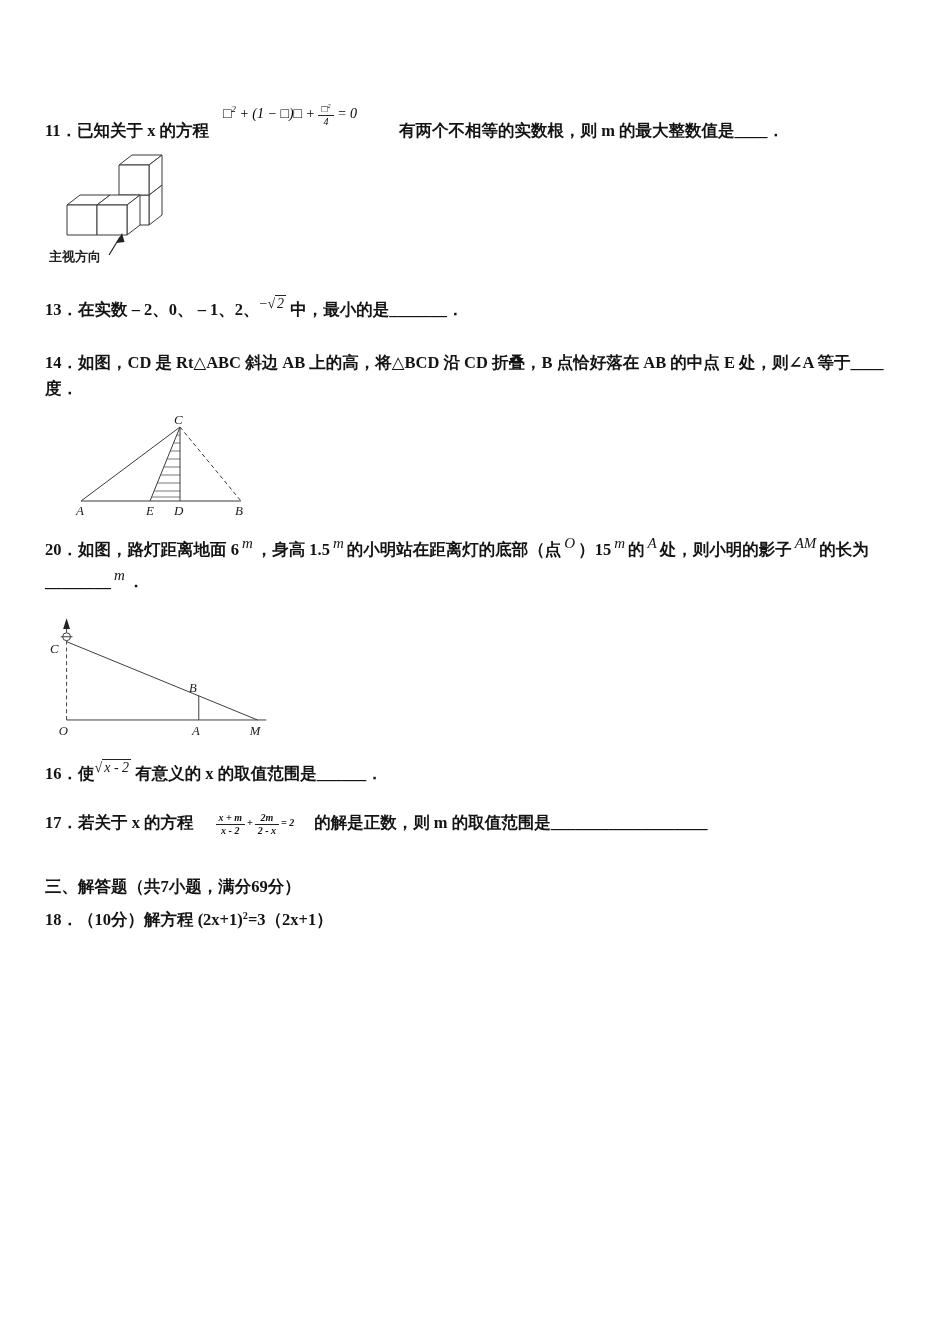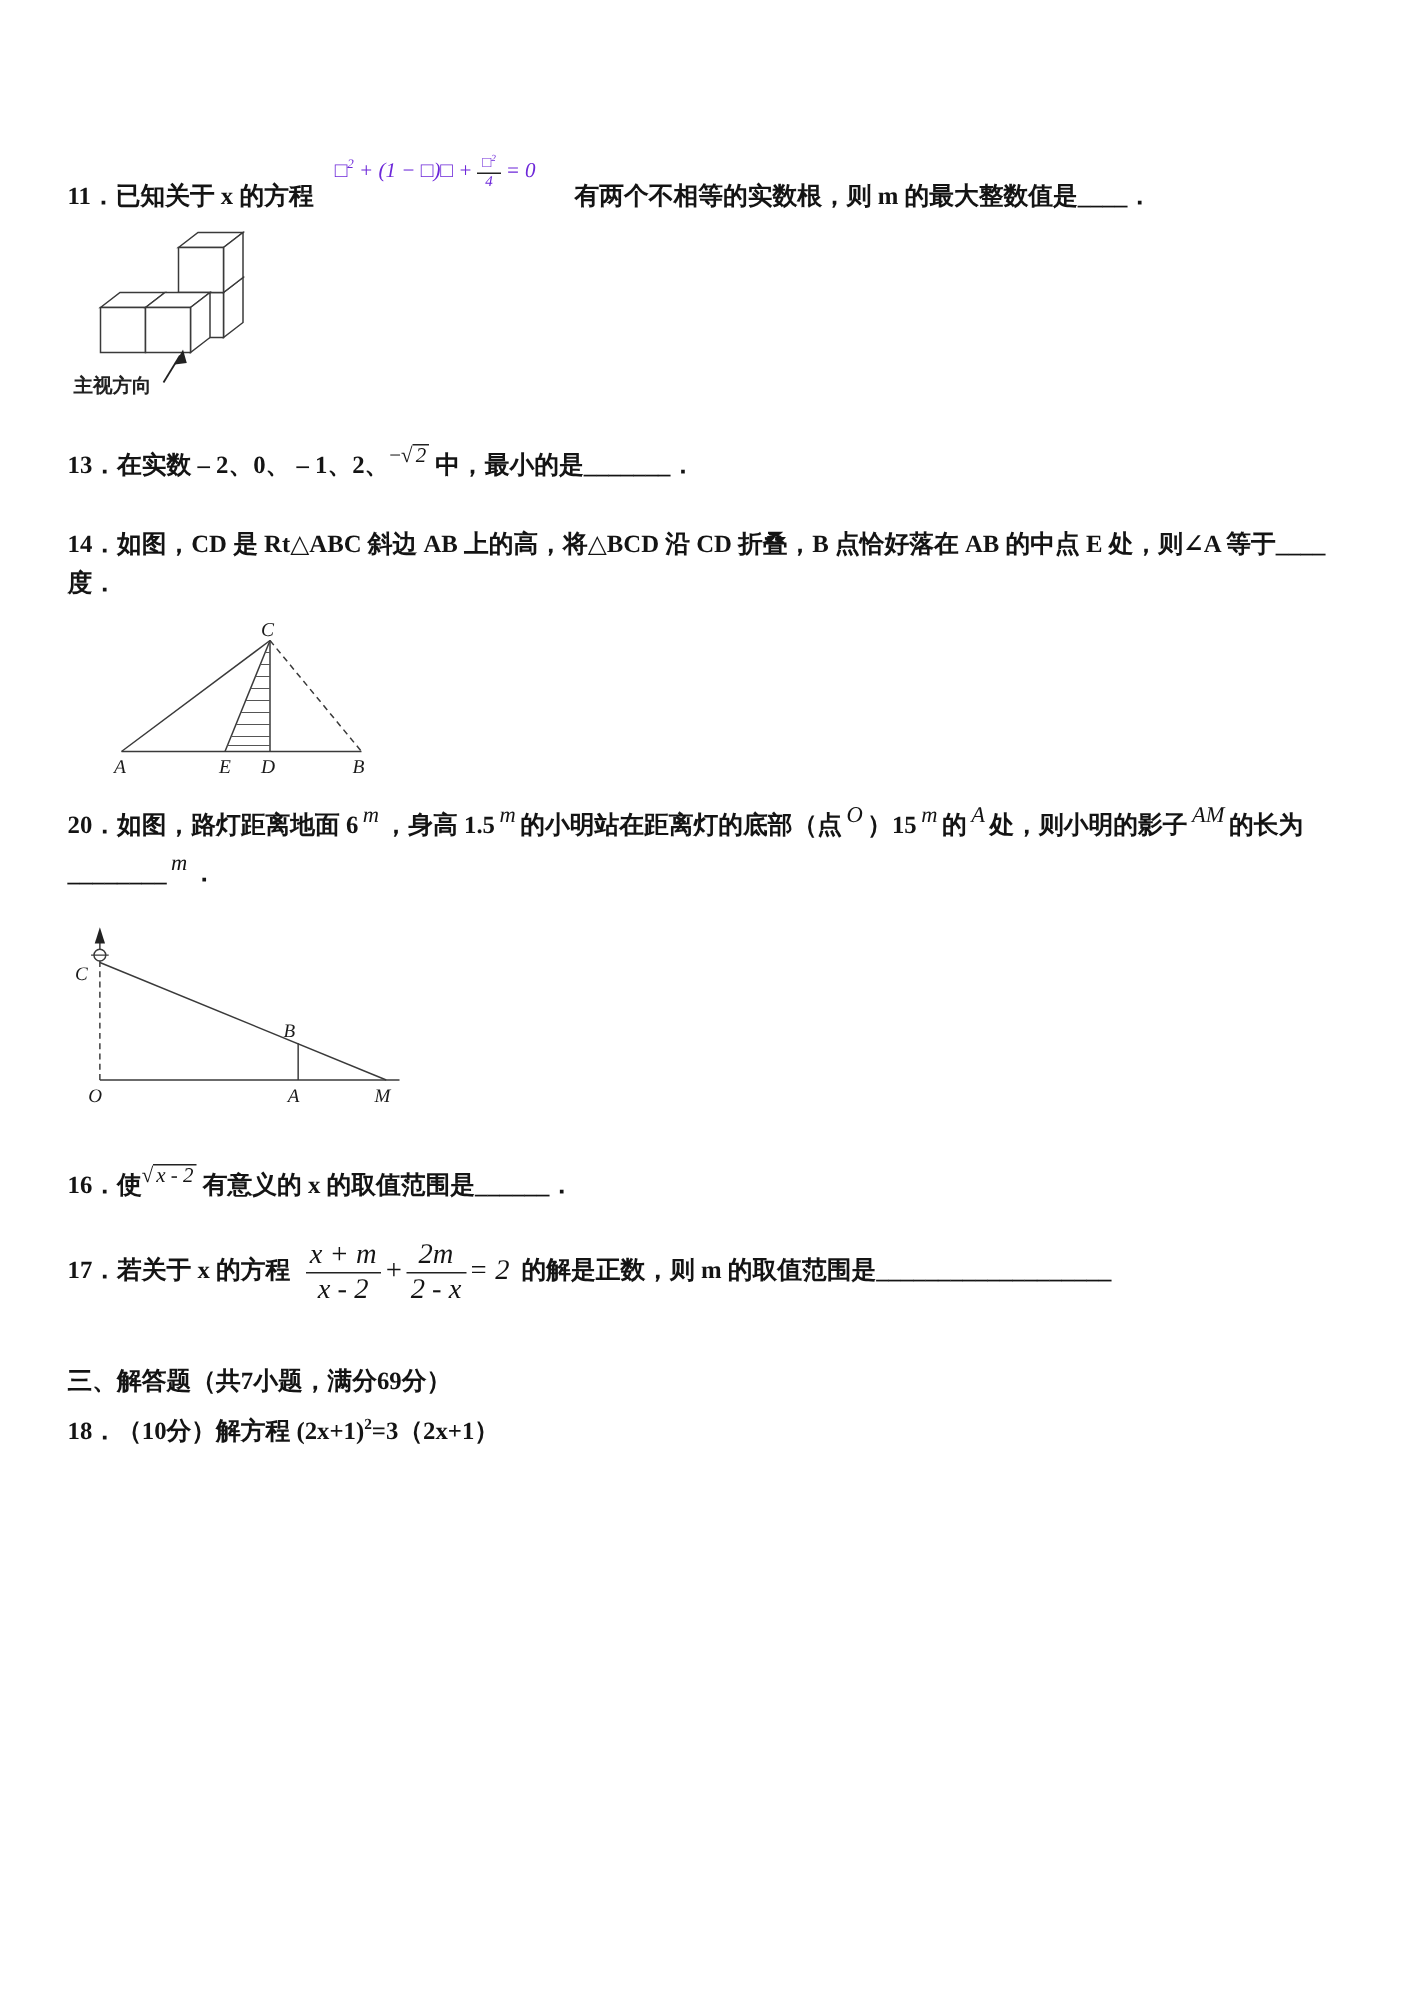--- a/index.html
+++ b/index.html
@@ -9,57 +9,57 @@
     font-family:"Liberation Serif","DejaVu Serif",serif;
     color:#141414;
   }
   .page { position:relative; width:950px; height:1344px; padding:118px 40px 0 45px; background:#fff; }
   .prob { font-size:16.5px; font-weight:600; line-height:1.6; white-space:nowrap; }
   sup { font-size:0.62em; vertical-align:super; }
 
   
   .f11 {
     display:inline-block; transform:translateY(-18px);
-    font-style:italic; font-weight:400; font-size:14px; color:#6d28d9;
-    margin:0 26px 0 14px;
+    font-style:italic; font-weight:400; font-size:14px; color:#000000;
+    margin:0 42px 0 14px;
   }
   .f11 .frac { font-size:10px; }
 
   
   .frac { display:inline-block; vertical-align:middle; text-align:center; line-height:1.15; }
   .frac .num { display:block; border-bottom:1.3px solid #222; padding:0 3px; }
   .frac .den { display:block; padding:0 3px; }
 
   
   .sqrt { white-space:nowrap; font-style:italic; font-weight:500; }
   .sqrt .rad { font-style:normal; }
   .sqrt .bar { border-top:1.3px solid #222; padding:0 2px; }
   .raised { position:relative; top:-7px; font-size:14px; font-weight:400; }
 
   
   .mvar { font-style:italic; font-weight:400; position:relative; top:-7px; font-size:15px; margin:0 3px; }
 
-  .f17 { display:inline-block; vertical-align:middle; font-style:italic; font-weight:400; font-size:19px; margin:0 8px; }
+  .f17 { display:inline-block; vertical-align:middle; font-style:italic; font-weight:700; font-size:10px; margin:0 20px; }
   .f17 .frac { margin:0 2px; }
 
   .figure { display:block; }
   svg text { font-family:"Liberation Serif","DejaVu Serif",serif; }
   .fig-label { font-style:italic; font-size:13px; fill:#1a1a1a; }
   .fig-cn { font-style:normal; font-weight:bold; font-size:13px; fill:#222; }
 
   
   .mt-p12 { margin-top:46px; }
   .mt-fig12 { margin-top:6px; margin-left:2px; }
   .mt-p13 { margin-top:32px; }
   .mt-p14 { margin-top:26px; }
   .mt-fig14 { margin-top:10px; margin-left:28px; }
   .mt-p15 { margin-top:16px; }
   .mt-line2 { margin-top:6px; }
   .mt-fig15 { margin-top:8px; margin-left:2px; }
-  .mt-p16 { margin-top:36px; }
+  .mt-p16 { margin-top:20px; }
   .mt-p17 { margin-top:22px; }
   .mt-sec { margin-top:38px; }
   .mt-p18 { margin-top:6px; }
   .mt-p19 { margin-top:8px; }
   .mt-sub { margin-top:9px; margin-left:7px; }
 </style>
 </head>
 <body>
 
 <div class="page">

